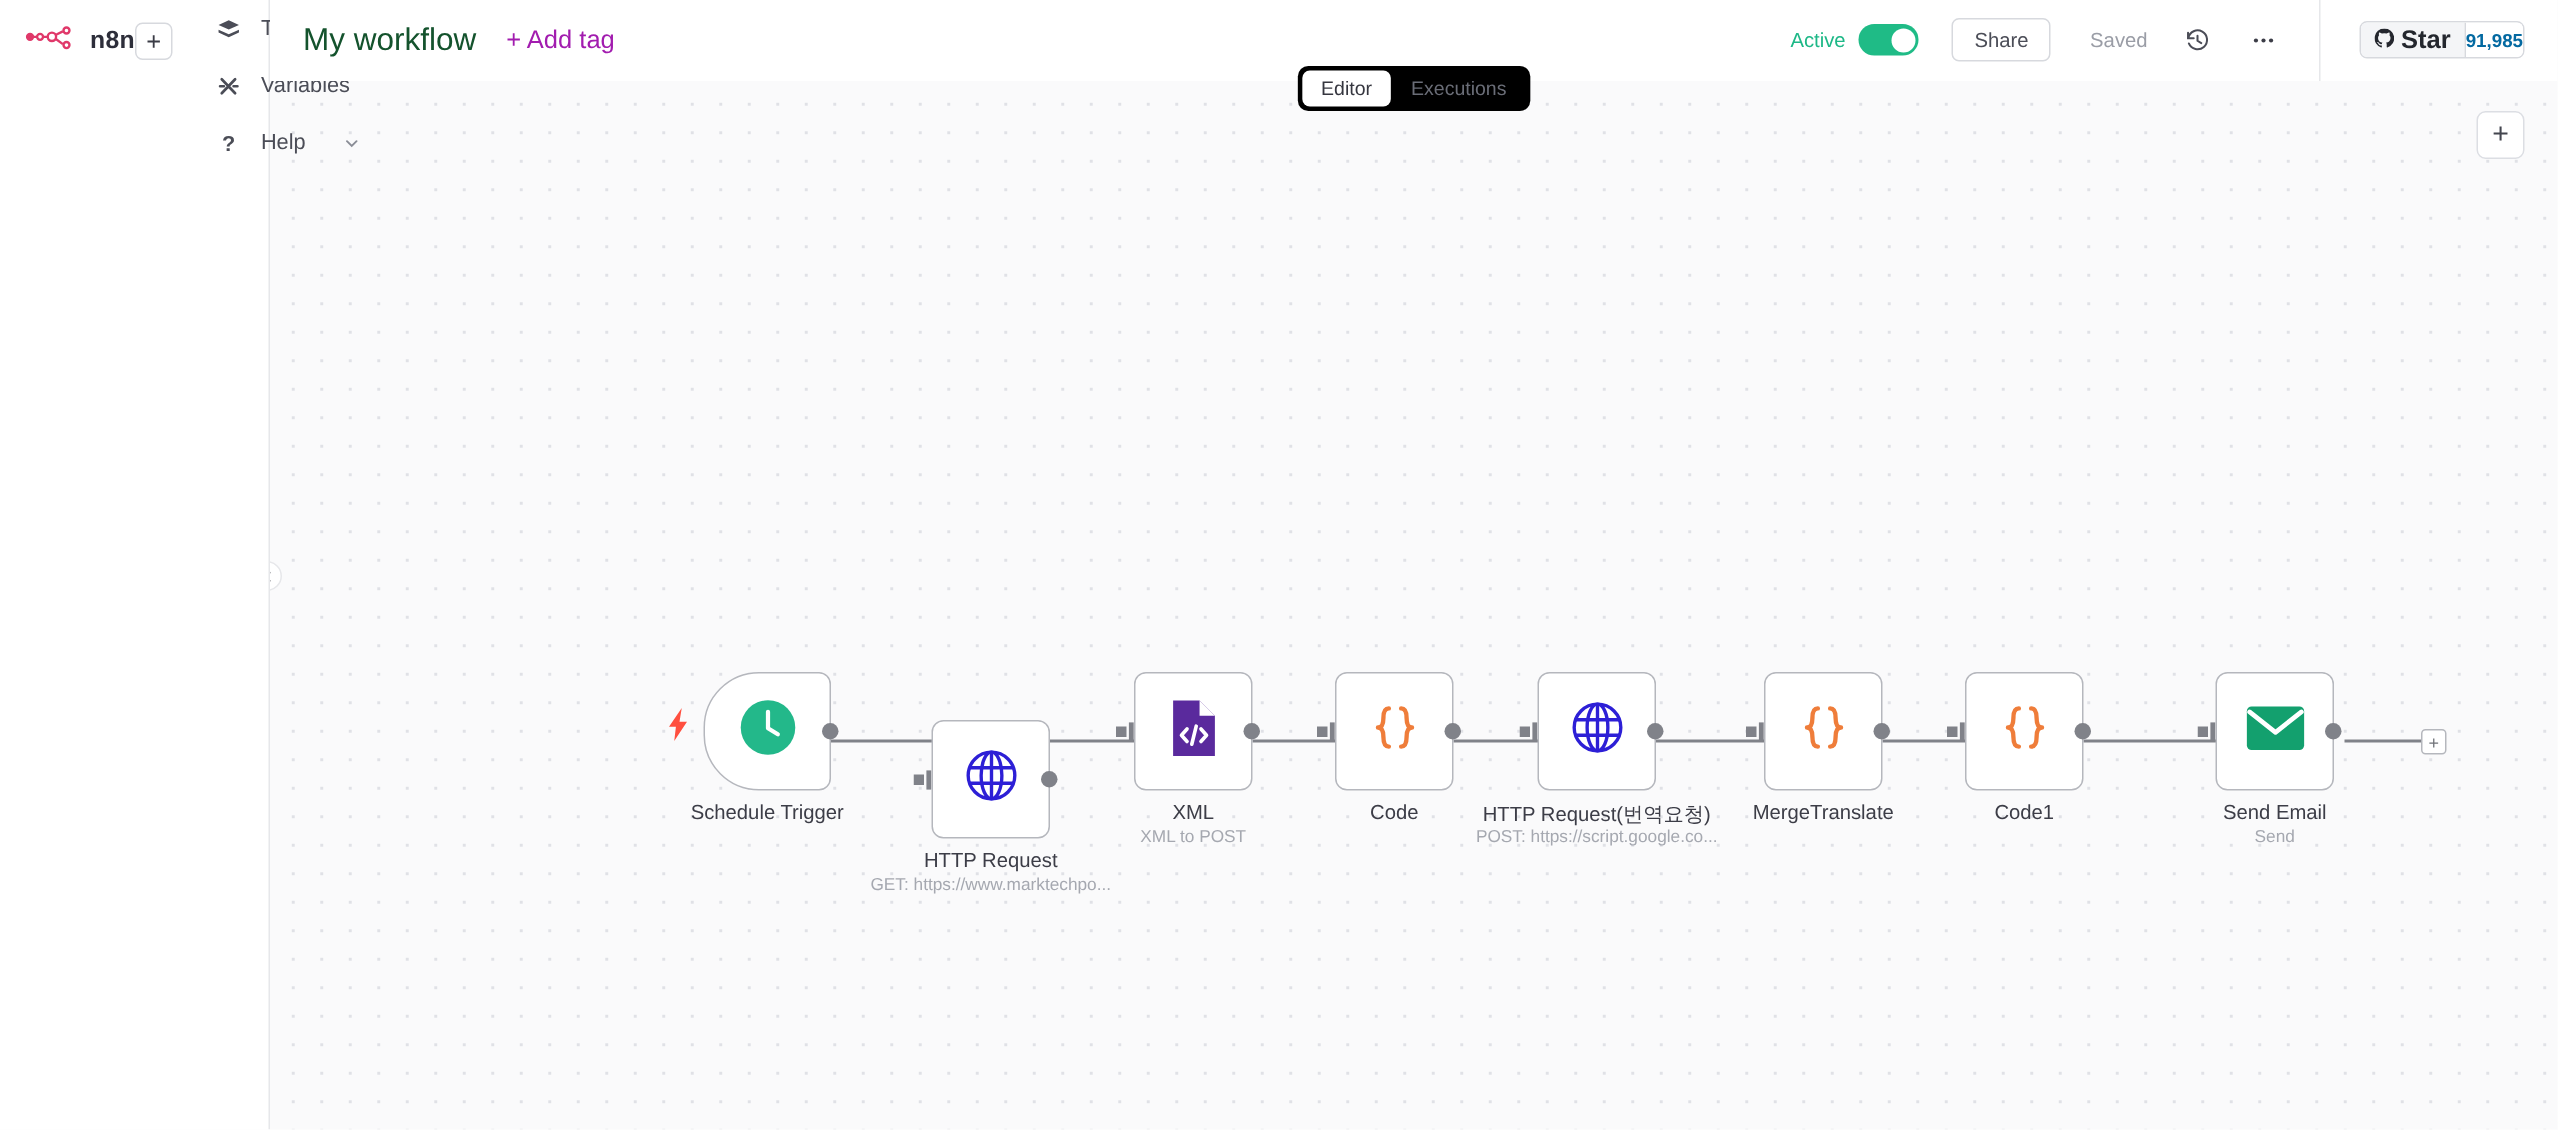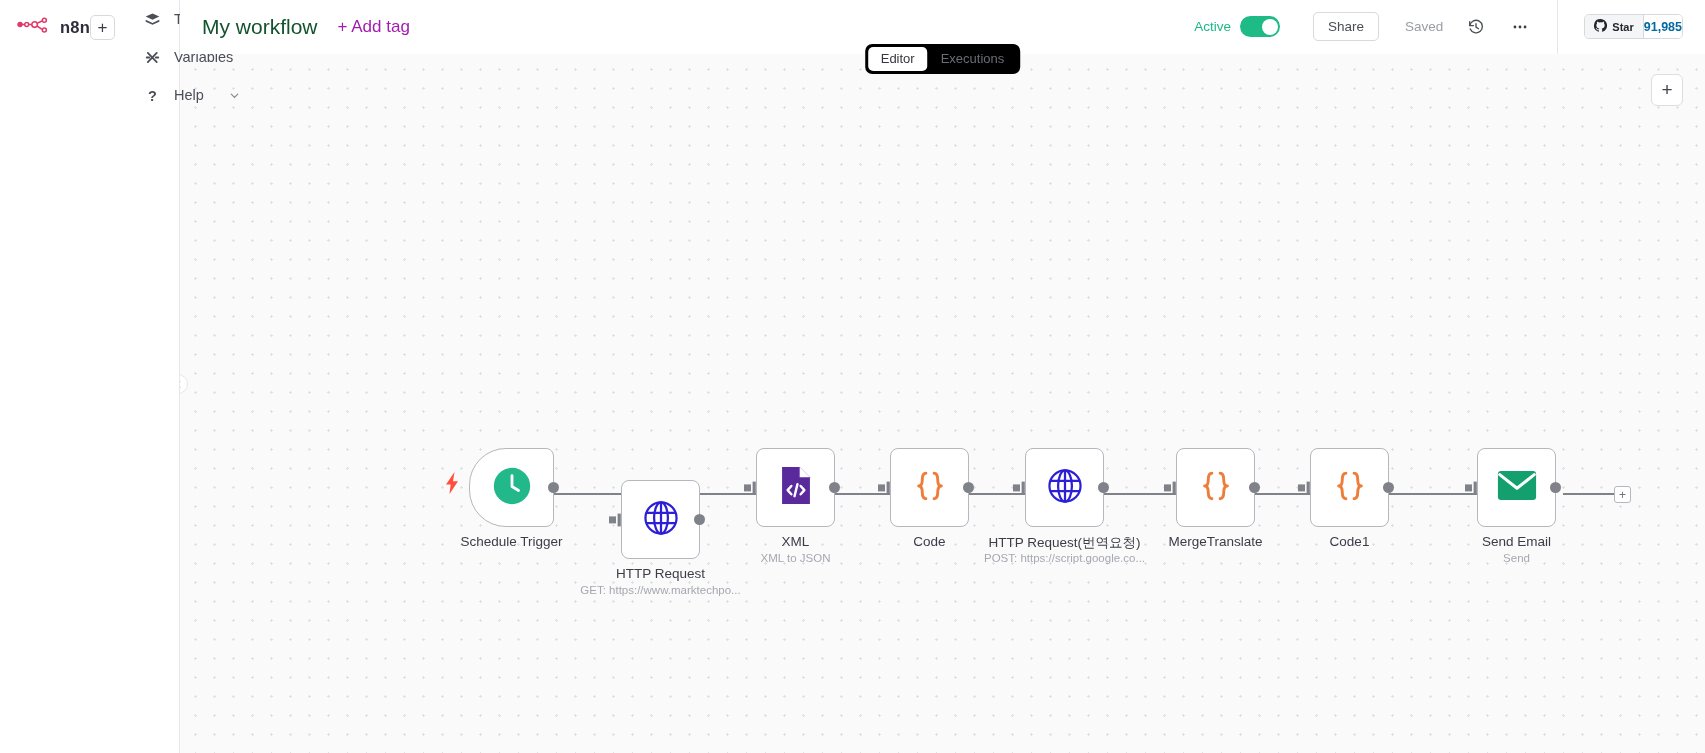--- a/index.html
+++ b/index.html
@@ -53,37 +53,37 @@
   .active-lbl { font-size: 13.5px; color: #1db887; font-weight: 400; }
   .toggle {
     width: 40px; height: 21px; border-radius: 11px; background: #1fbb86;
     position: relative; cursor: pointer; flex: 0 0 40px;
   }
   .toggle .knob {
     position: absolute; top: 2.5px; right: 2.5px; width: 16px; height: 16px;
     border-radius: 50%; background: #fff;
   }
   .share-btn {
-    margin-left: 33px; height: 29px; padding: 0 14px; border: 1px solid #d7d9de;
+    margin-left: 22px; height: 29px; padding: 0 14px; border: 1px solid #d7d9de;
     border-radius: 5px; background: #fff; font-size: 13.5px; color: #4b4d57;
     display: flex; align-items: center; cursor: pointer;
   }
   .saved-lbl { margin-left: 26px; font-size: 13.5px; color: #9a9da6; }
   .icon-btn {
     margin-left: 22px; width: 22px; height: 22px; display: flex;
     align-items: center; justify-content: center; cursor: pointer; color: #4b4d57;
   }
   .hdr-divider { width: 1px; height: 54px; background: #e6e7ea; margin-left: 26px; }
   .gh-star {
     margin-left: 26px; margin-right: 22px; display: flex; align-items: stretch;
     height: 25px; border: 1px solid #d7d9de; border-radius: 5px; overflow: hidden; cursor: pointer;
   }
   .gh-left {
     display: flex; align-items: center; gap: 5px; padding: 0 9px;
-    background: #f4f5f7; font-size: 11px; color: #24272e; font-weight: 600;
+    background: #f4f5f7; font-size: 17px; color: #24272e; font-weight: 600;
   }
   .gh-right {
     display: flex; align-items: center; padding: 0 0; background: #fff;
     font-size: 12.5px; color: #0369a1; font-weight: 600; border-left: 1px solid #d7d9de;
   }
 
   
   #tabs {
     position: absolute; top: 44px; left: 50%; transform: translateX(-50%);
     display: flex; gap: 0; background: #000000; border-radius: 7px; padding: 3px;
@@ -345,21 +345,21 @@
                 <g fill="none" stroke="#fff" stroke-width="2.6" stroke-linecap="round" stroke-linejoin="round">
                   <path d="M12 21.5 8 26l4 4.5"></path>
                     <path d="M22 21.5 26 26l-4 4.5"></path>
                     <path d="M18.6 19.5 15.4 32.5"></path>
                 </g>
               </svg>
             </span>
             <span class="dot-out"></span>
           </div>
           <div class="node-label">XML</div>
-          <div class="node-sub">XML to JSON</div>
+          <div class="node-sub">XML to POST</div>
         </div>
 
         <div class="node-wrap" style="left:710px;">
           <div class="node-box">
             <span class="arrow-in">
               <svg viewBox="0 0 14 14" width="14" height="14" fill="#808289">
                   <path d="M0 3.4h7v7H0z"></path>
                   <rect x="8.6" y="0.6" width="3.2" height="12.8"></rect>
                 </svg>
             </span>

